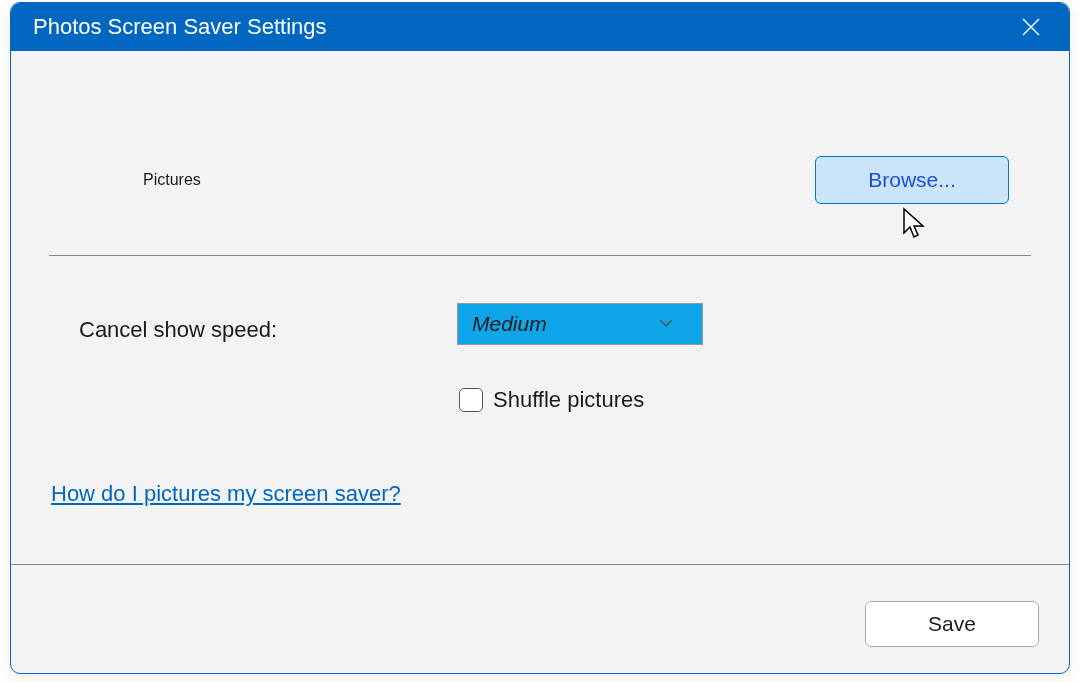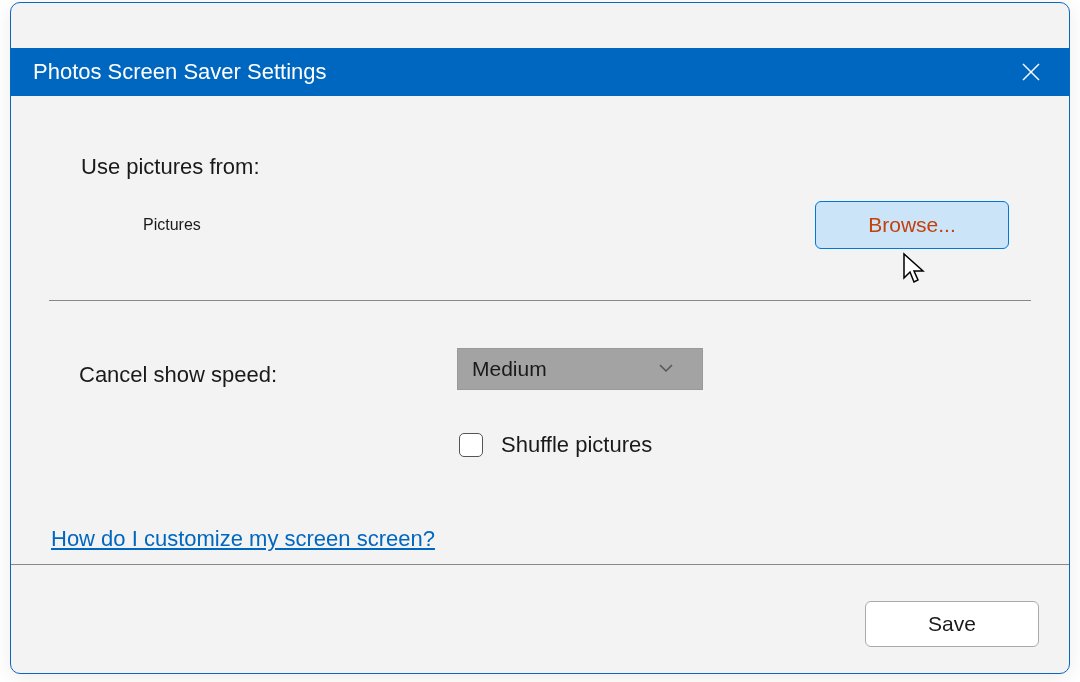--- a/index.html
+++ b/index.html
@@ -29,21 +29,20 @@
       flex-direction: column;
     }
     .titlebar {
       background: #0067c0;
       color: #fff;
       height: 48px;
       display: flex;
       align-items: center;
       justify-content: space-between;
       padding: 0 18px 0 22px;
-      margin-top: 45px;
     }
     .titlebar-text {
       font-size: 22px;
       font-weight: 400;
     }
     .close-btn {
       width: 40px;
       height: 40px;
       display: flex;
       align-items: center;
@@ -76,21 +75,21 @@
     .browse-btn {
       position: absolute;
       right: 60px;
       top: 105px;
       width: 194px;
       height: 48px;
       background: #cce4f7;
       border: 1px solid #0078d4;
       border-radius: 6px;
       font-size: 21px;
-      color: #c2410c;
+      color: #1d4ed8;
       cursor: pointer;
       font-family: inherit;
     }
     .cursor {
       position: absolute;
       left: 890px;
       top: 156px;
       pointer-events: none;
     }
     .divider {
@@ -107,38 +106,39 @@
       top: 266px;
       font-size: 22px;
     }
     .speed-select {
       position: absolute;
       left: 446px;
       top: 252px;
       width: 246px;
       height: 42px;
       border: 1px solid #999;
-      background: #a3a3a3;
+      background: #0ea5e9;
       display: flex;
       align-items: center;
       justify-content: space-between;
       padding: 0 28px 0 14px;
       font-size: 21px;
       cursor: pointer;
+      font-style: italic;
     }
     .chevron {
       color: #555;
     }
     .shuffle-row {
       position: absolute;
       left: 448px;
       top: 336px;
       display: flex;
       align-items: center;
-      gap: 18px;
+      gap: 10px;
     }
     .checkbox {
       width: 24px;
       height: 24px;
       border: 1.5px solid #555;
       border-radius: 5px;
       background: #fff;
       cursor: pointer;
     }
     .shuffle-label {
@@ -191,21 +191,20 @@
     <div class="close-btn">
       <svg width="20" height="20" viewBox="0 0 20 20">
         <line x1="2" y1="2" x2="18" y2="18"></line>
         <line x1="18" y1="2" x2="2" y2="18"></line>
       </svg>
     </div>
   </div>
 
   <div class="content">
 
-    <div class="section-label">Use pictures from:</div>
 
     <div class="folder-value">Pictures</div>
 
     <button class="browse-btn">Browse...</button>
 
     <svg class="cursor" width="28" height="34" viewBox="0 0 28 34">
       <path d="M 3 2 L 3 26 L 9 20 L 13 30 L 17 28 L 13 19 L 22 19 Z" fill="#fff" stroke="#000" stroke-width="1.5"></path>
     </svg>
 
     <div class="divider"></div>
@@ -219,21 +218,21 @@
           <path d="M 2 5 L 8 11 L 14 5" fill="none" stroke="#555" stroke-width="1.5"></path>
         </svg>
       </span>
     </div>
 
     <div class="shuffle-row">
       <div class="checkbox"></div>
       <label class="shuffle-label">Shuffle pictures</label>
     </div>
 
-    <a class="help-link">How do I customize my screen screen?</a>
+    <a class="help-link">How do I pictures my screen saver?</a>
 
     <div class="footer-divider"></div>
 
     <div class="footer">
       <button class="footer-btn">Save</button>
     </div>
 
   </div>
 </div>
 

